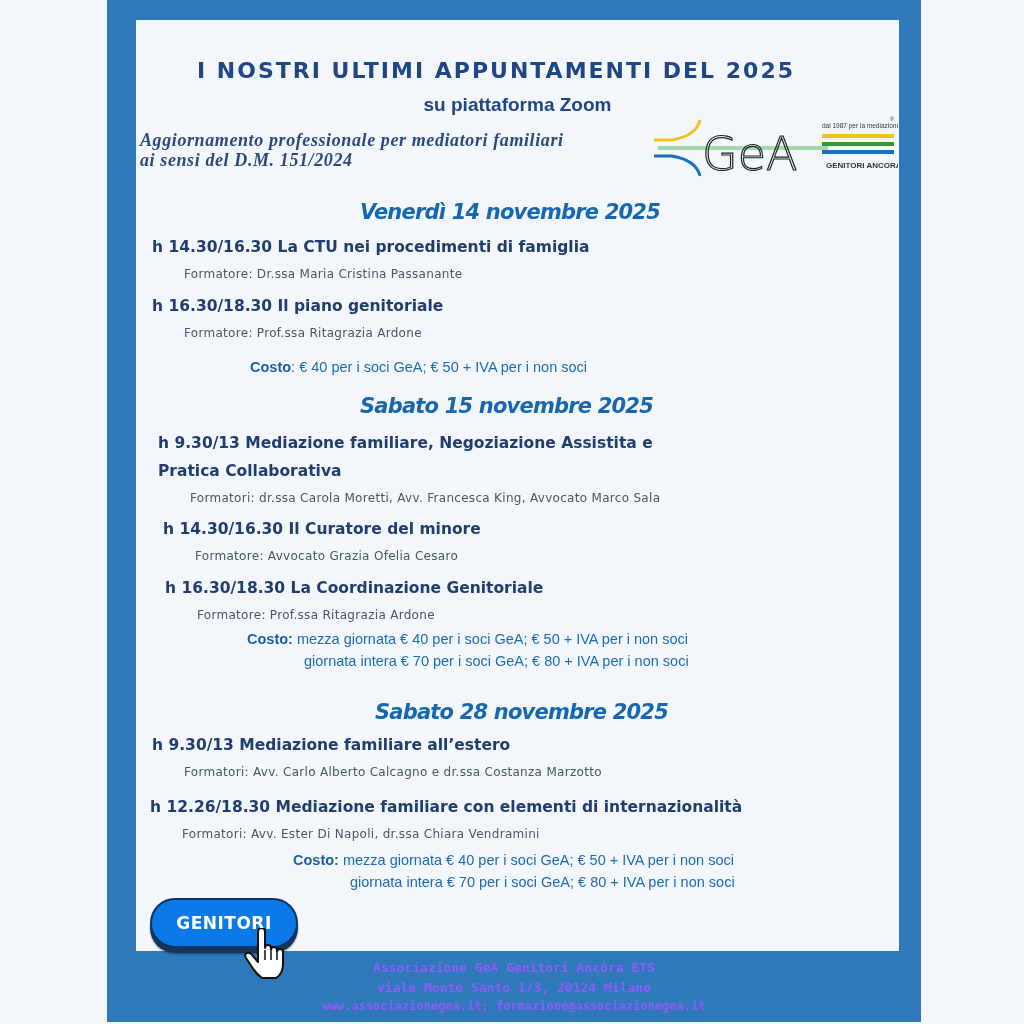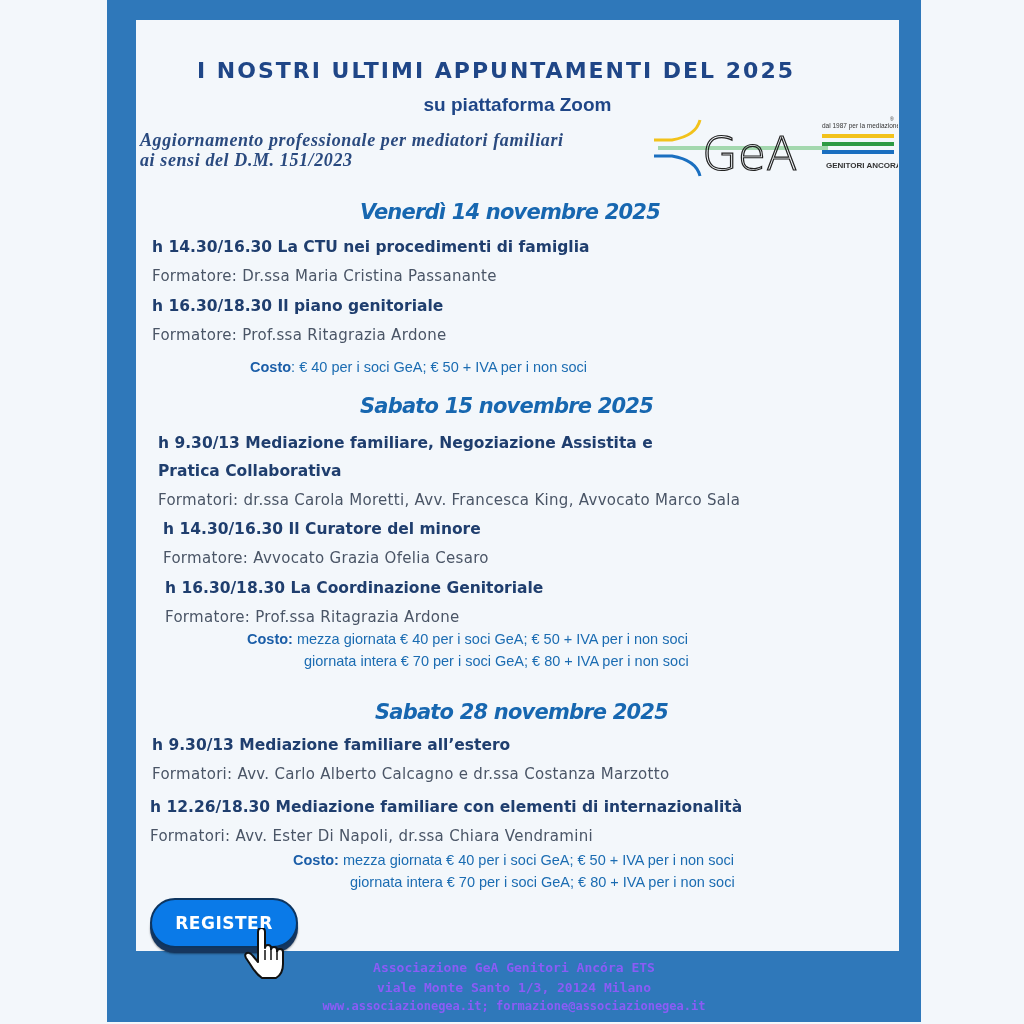--- a/index.html
+++ b/index.html
@@ -34,22 +34,23 @@
   }
   .day {
     font-family: "DejaVu Sans", sans-serif; font-weight: bold; font-style: italic;
     font-size: 21px; color: #1767b0; letter-spacing: -0.8px;
   }
   .session {
     font-family: "DejaVu Sans", sans-serif; font-weight: bold; font-size: 15.5px;
     color: #1f3e6e;
   }
   .trainer {
-    font-family: "DejaVu Sans", sans-serif; font-size: 15px; color: #4a5566;
+    font-family: "DejaVu Sans", sans-serif; font-size: 12px; color: #4a5566;
     letter-spacing: 0.3px;
+    margin-left: 32px;
   }
   .cost {
     font-family: "Liberation Sans", sans-serif; font-size: 14.5px; color: #1b6cb2;
   }
   .cost b { font-weight: bold; color: #1b5ea8; }
   .logo { left: 650px; top: 112px; width: 248px; height: 72px; }
   .register {
     left: 150px; top: 898px; width: 148px; height: 50px;
     background: #0a7ae8; border-radius: 26px;
     box-shadow: 0 5px 0 #16365e, 0 6px 2px rgba(0,0,0,0.4);
@@ -66,21 +67,21 @@
 </style>
 </head>
 <body>
 
 <div class="frame"></div>
 <div class="panel"></div>
 
 <div class="abs title">I NOSTRI ULTIMI APPUNTAMENTI DEL 2025</div>
 <div class="abs subtitle">su piattaforma Zoom</div>
 <div class="abs intro" style="top:130px">Aggiornamento professionale per mediatori familiari</div>
-<div class="abs intro" style="top:150px">ai sensi del D.M. 151/2023</div>
+<div class="abs intro" style="top:150px">ai sensi del D.M. 151/2024</div>
 
 <div class="abs logo">
   <svg width="248" height="72" viewBox="0 0 248 72">
     <path d="M50 8 Q46 24 22 28 L4 28" fill="none" stroke="#f2c21b" stroke-width="3"></path>
     <path d="M50 64 Q46 48 22 44 L4 44" fill="none" stroke="#1a6fc0" stroke-width="3"></path>
     <rect x="8" y="34" width="170" height="4" fill="#8fcf9b" opacity="0.8"></rect>
     <text x="52" y="58" font-family="DejaVu Sans, sans-serif" font-size="46" font-weight="200" fill="none" stroke="#222" stroke-width="1.2">GeA</text>
     <text x="172" y="16" font-family="Liberation Sans Narrow, Liberation Sans, sans-serif" font-size="6.5" fill="#333">dal 1987 per la mediazione</text>
     <text x="240" y="9" font-family="Liberation Sans, sans-serif" font-size="5" fill="#333">®</text>
     <rect x="172" y="22" width="72" height="4" fill="#f2c21b"></rect>
@@ -109,21 +110,21 @@
 <div class="abs cost" style="left:304px;top:653px">giornata intera € 70 per i soci GeA; € 80 + IVA per i non soci</div>
 
 <div class="abs day" style="left:375px;top:700px">Sabato 28 novembre 2025</div>
 <div class="abs session" style="left:152px;top:736px">h 9.30/13 Mediazione familiare all’estero</div>
 <div class="abs trainer" style="left:152px;top:765px">Formatori: Avv. Carlo Alberto Calcagno e dr.ssa Costanza Marzotto</div>
 <div class="abs session" style="left:150px;top:798px">h 12.26/18.30 Mediazione familiare con elementi di internazionalità</div>
 <div class="abs trainer" style="left:150px;top:827px">Formatori: Avv. Ester Di Napoli, dr.ssa Chiara Vendramini</div>
 <div class="abs cost" style="left:293px;top:852px"><b>Costo:</b><span> mezza giornata € 40  per i soci GeA; € 50 + IVA per i non soci</span></div>
 <div class="abs cost" style="left:350px;top:874px">giornata intera € 70 per i soci GeA; € 80 + IVA per i non soci</div>
 
-<div class="abs register">REGISTER</div>
+<div class="abs register">GENITORI</div>
 <div class="abs hand">
   <svg width="40" height="52" viewBox="0 0 40 52">
     <path d="M14 4 Q14 0 17.5 0 Q21 0 21 4 L21 20 Q21 17 24 17 Q27 17 27 20 L27 22 Q27 19 30 19 Q33 19 33 22 L33 24 Q33 21 36 21 Q39 21 39 24 L39 36 Q39 46 32 50 L18 50 Q12 46 6 36 L2 30 Q0 26 3 25 Q6 24 9 28 L14 34 Z" fill="#ffffff" stroke="#111" stroke-width="2" stroke-linejoin="round"></path>
     <line x1="21" y1="22" x2="21" y2="32" stroke="#111" stroke-width="1.5"></line>
     <line x1="27" y1="23" x2="27" y2="32" stroke="#111" stroke-width="1.5"></line>
     <line x1="33" y1="25" x2="33" y2="32" stroke="#111" stroke-width="1.5"></line>
   </svg>
 </div>
 
 <div class="abs footer" style="top:960px;font-size:13px">Associazione GeA Genitori Ancóra ETS</div>

